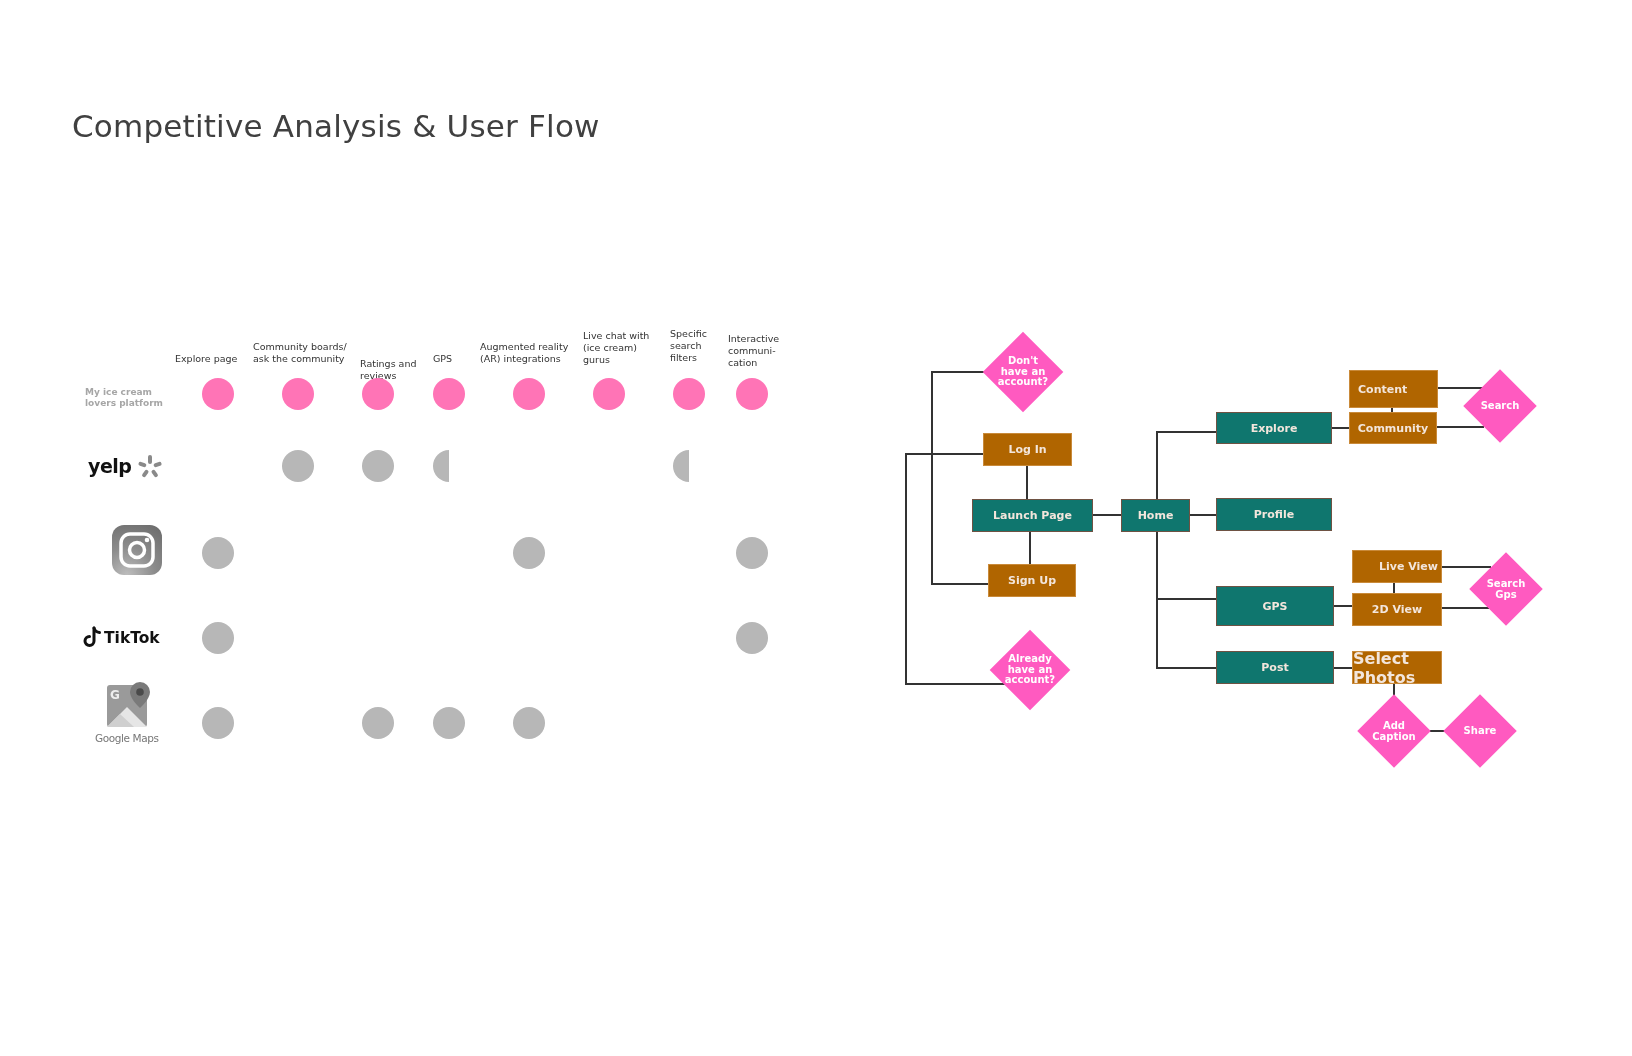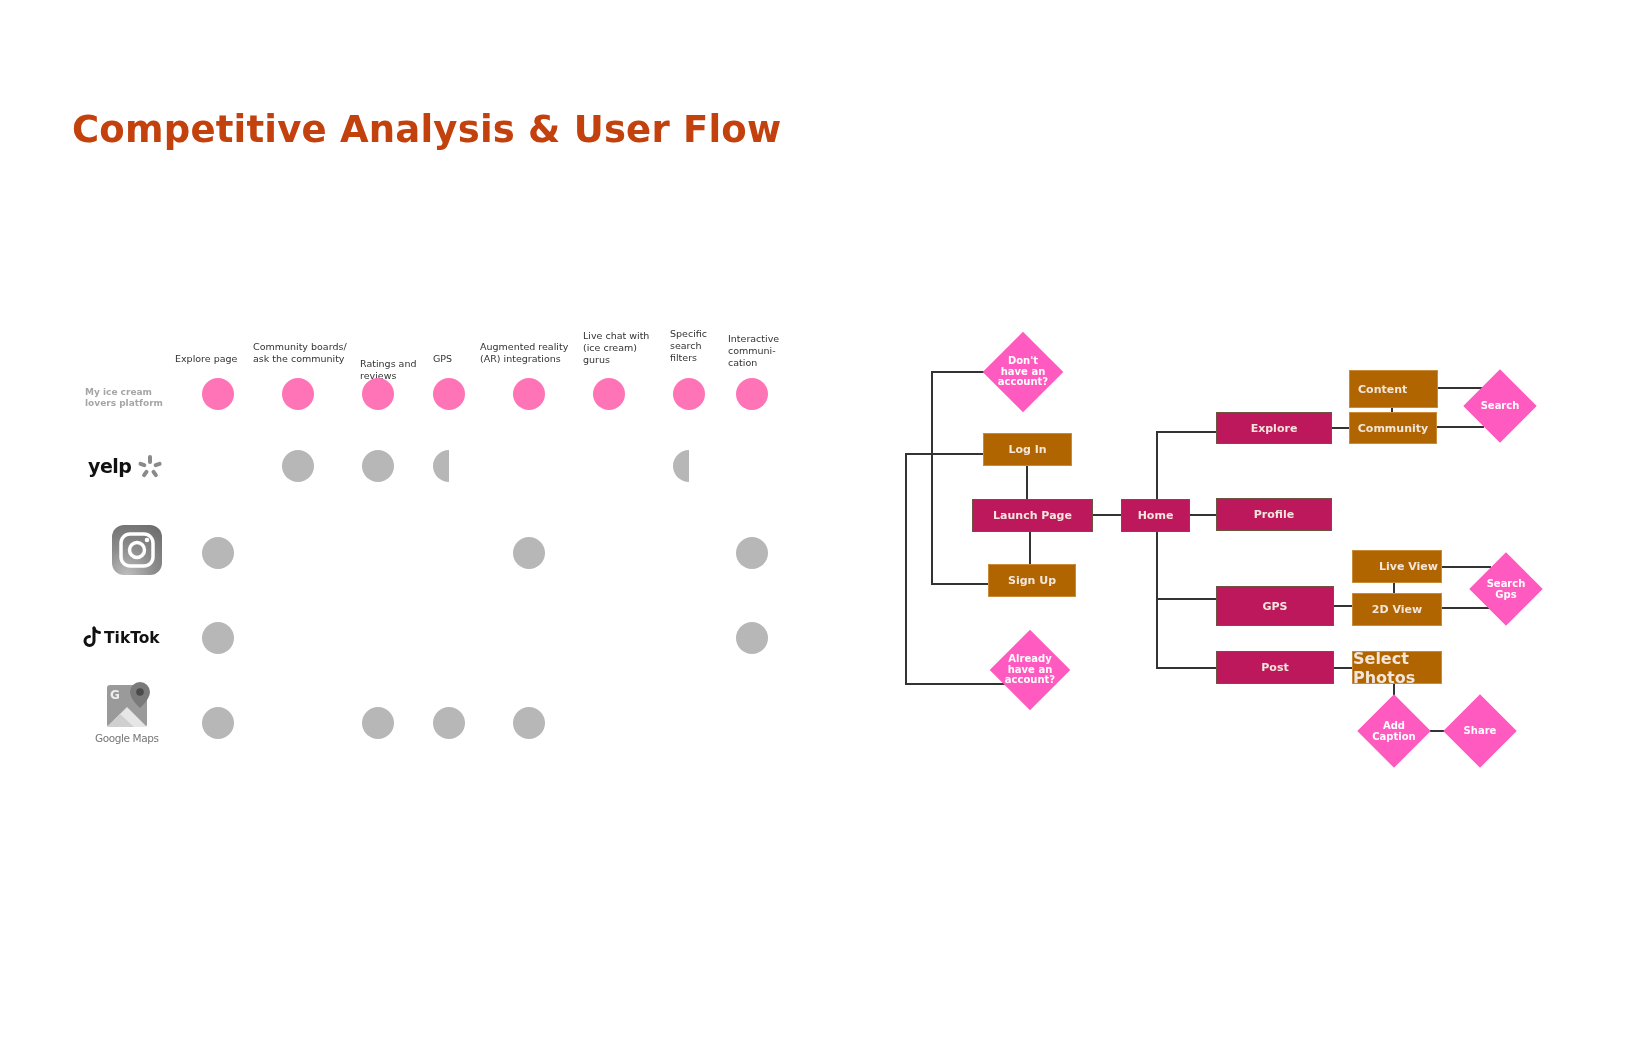--- a/index.html
+++ b/index.html
@@ -1,31 +1,31 @@
 <!DOCTYPE html>
 <html><head>
 <meta charset="utf-8">
 <style>
   html, body { margin:0; padding:0; background:#ffffff; }
   body { width:1632px; height:1056px; position:relative; overflow:hidden; font-family:"DejaVu Sans", sans-serif; }
-  .title { position:absolute; left:72px; top:108px; font-family:"DejaVu Sans", sans-serif; font-weight:bold; font-size:37px; color:#c2410c; letter-spacing:0.2px; }
+  .title { position:absolute; left:72px; top:108px; font-family:"DejaVu Sans", sans-serif; font-weight:normal; font-size:31px; color:#404040; letter-spacing:0.2px; }
 
   
   .col-head { position:absolute; font-family:"DejaVu Sans", sans-serif; font-size:9.5px; line-height:12px; color:#333; white-space:pre-line; }
   .row-label { position:absolute; font-family:"DejaVu Sans", sans-serif; font-weight:bold; font-size:9px; line-height:11px; color:#a6a6a6; white-space:pre-line; }
   .dot { position:absolute; width:32px; height:32px; border-radius:50%; transform:translate(-16px,-16px); }
   .dot.pink { background:#ff74b6; }
   .dot.gray { background:#b7b7b7; }
   .dot.half { width:16px; border-radius:16px 0 0 16px; transform:translate(-16px,-16px); }
 
   .logo { position:absolute; }
 
   
   .box { position:absolute; display:flex; align-items:center; justify-content:center; font-family:"DejaVu Sans", sans-serif; font-weight:bold; font-size:11px; color:#f3e6dc; box-sizing:border-box; }
-  .box.dark { background:#be185d; border:1px solid #6e5243; }
+  .box.dark { background:#0f766e; border:1px solid #6e5243; }
   .box.orange { background:#b06500; border:1px solid #c98a3a; }
   .diamond-wrap { position:absolute; width:0; height:0; }
   .diamond { position:absolute; width:57px; height:57px; background:#ff5ac0; transform:translate(-50%,-50%) rotate(45deg); left:0; top:0; }
   .diamond-text { position:absolute; transform:translate(-50%,-50%); left:0; top:0; text-align:center; color:#ffffff; font-family:"DejaVu Sans", sans-serif; font-weight:bold; font-size:10px; line-height:10.5px; white-space:pre-line; width:70px; }
   svg.lines { position:absolute; left:0; top:0; }
 </style>
 </head>
 <body>
 
 <div class="title">Competitive Analysis &amp; User Flow</div>

